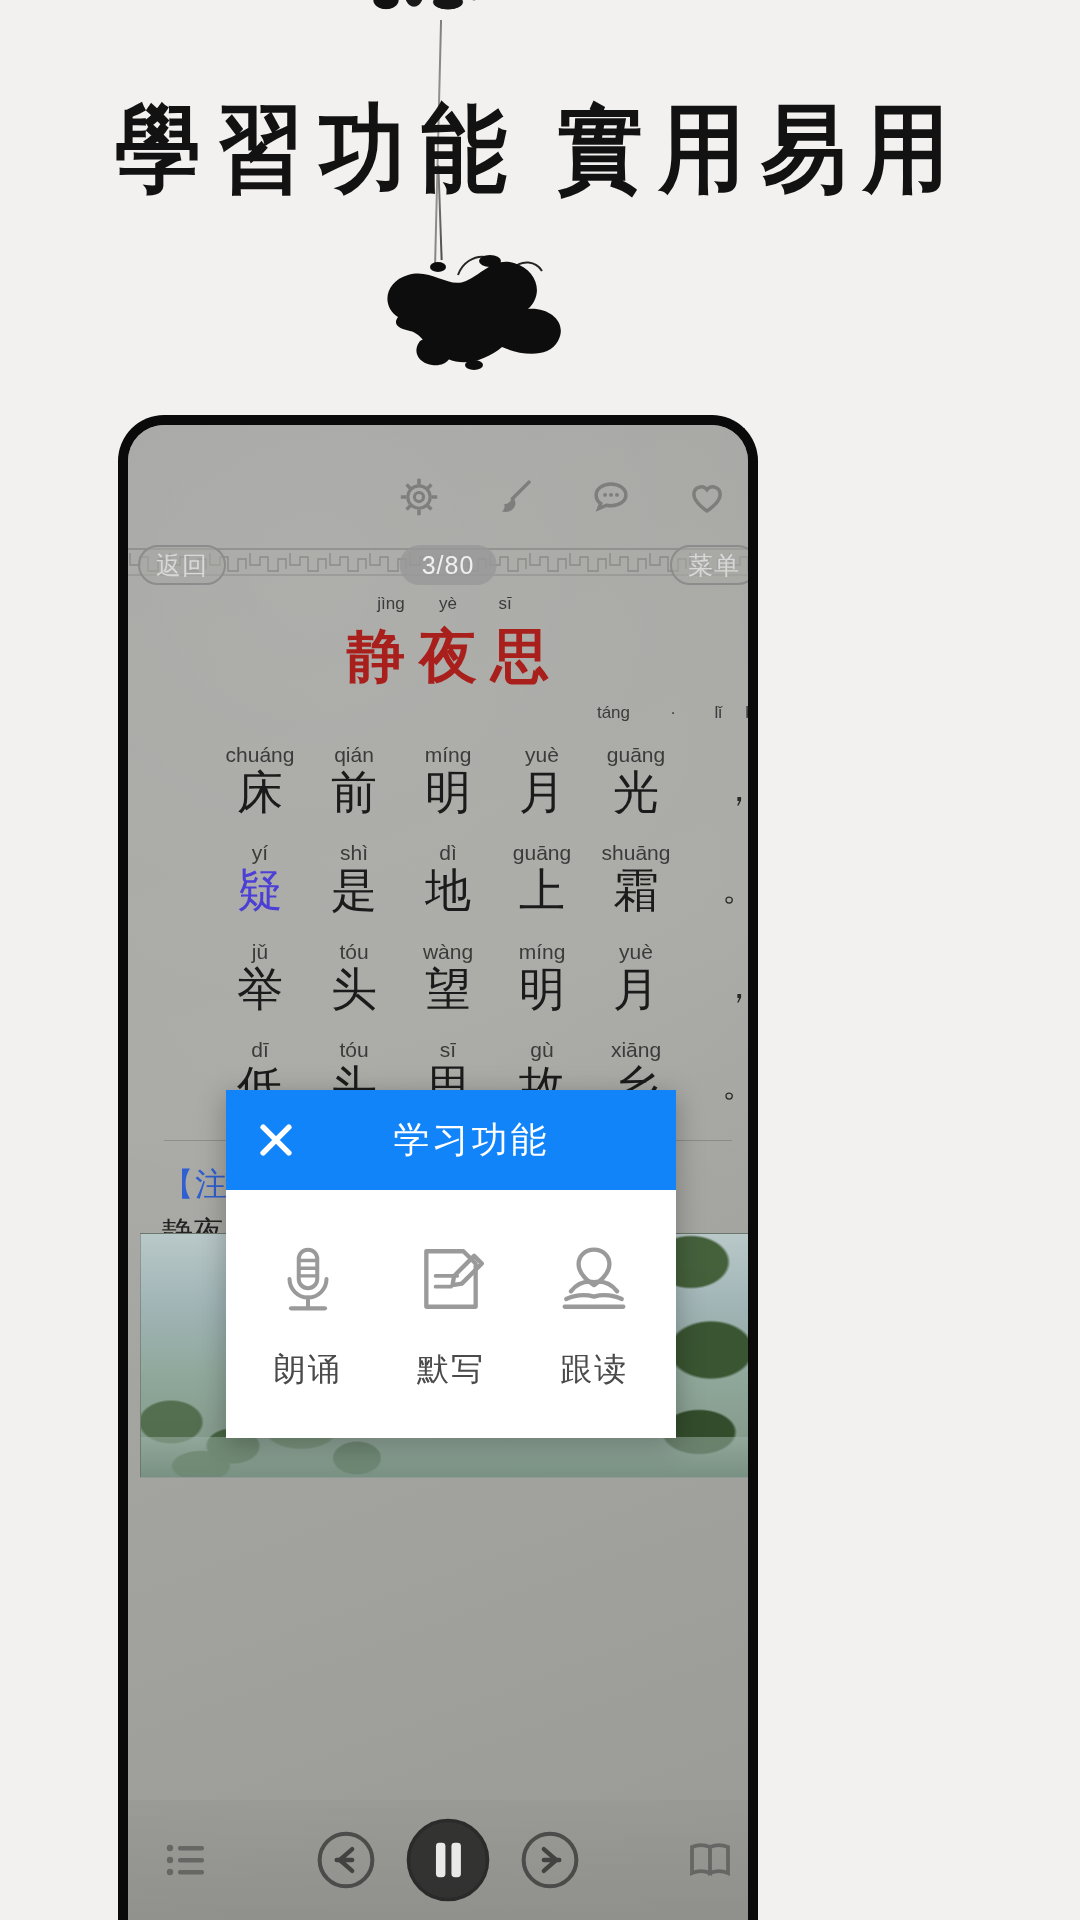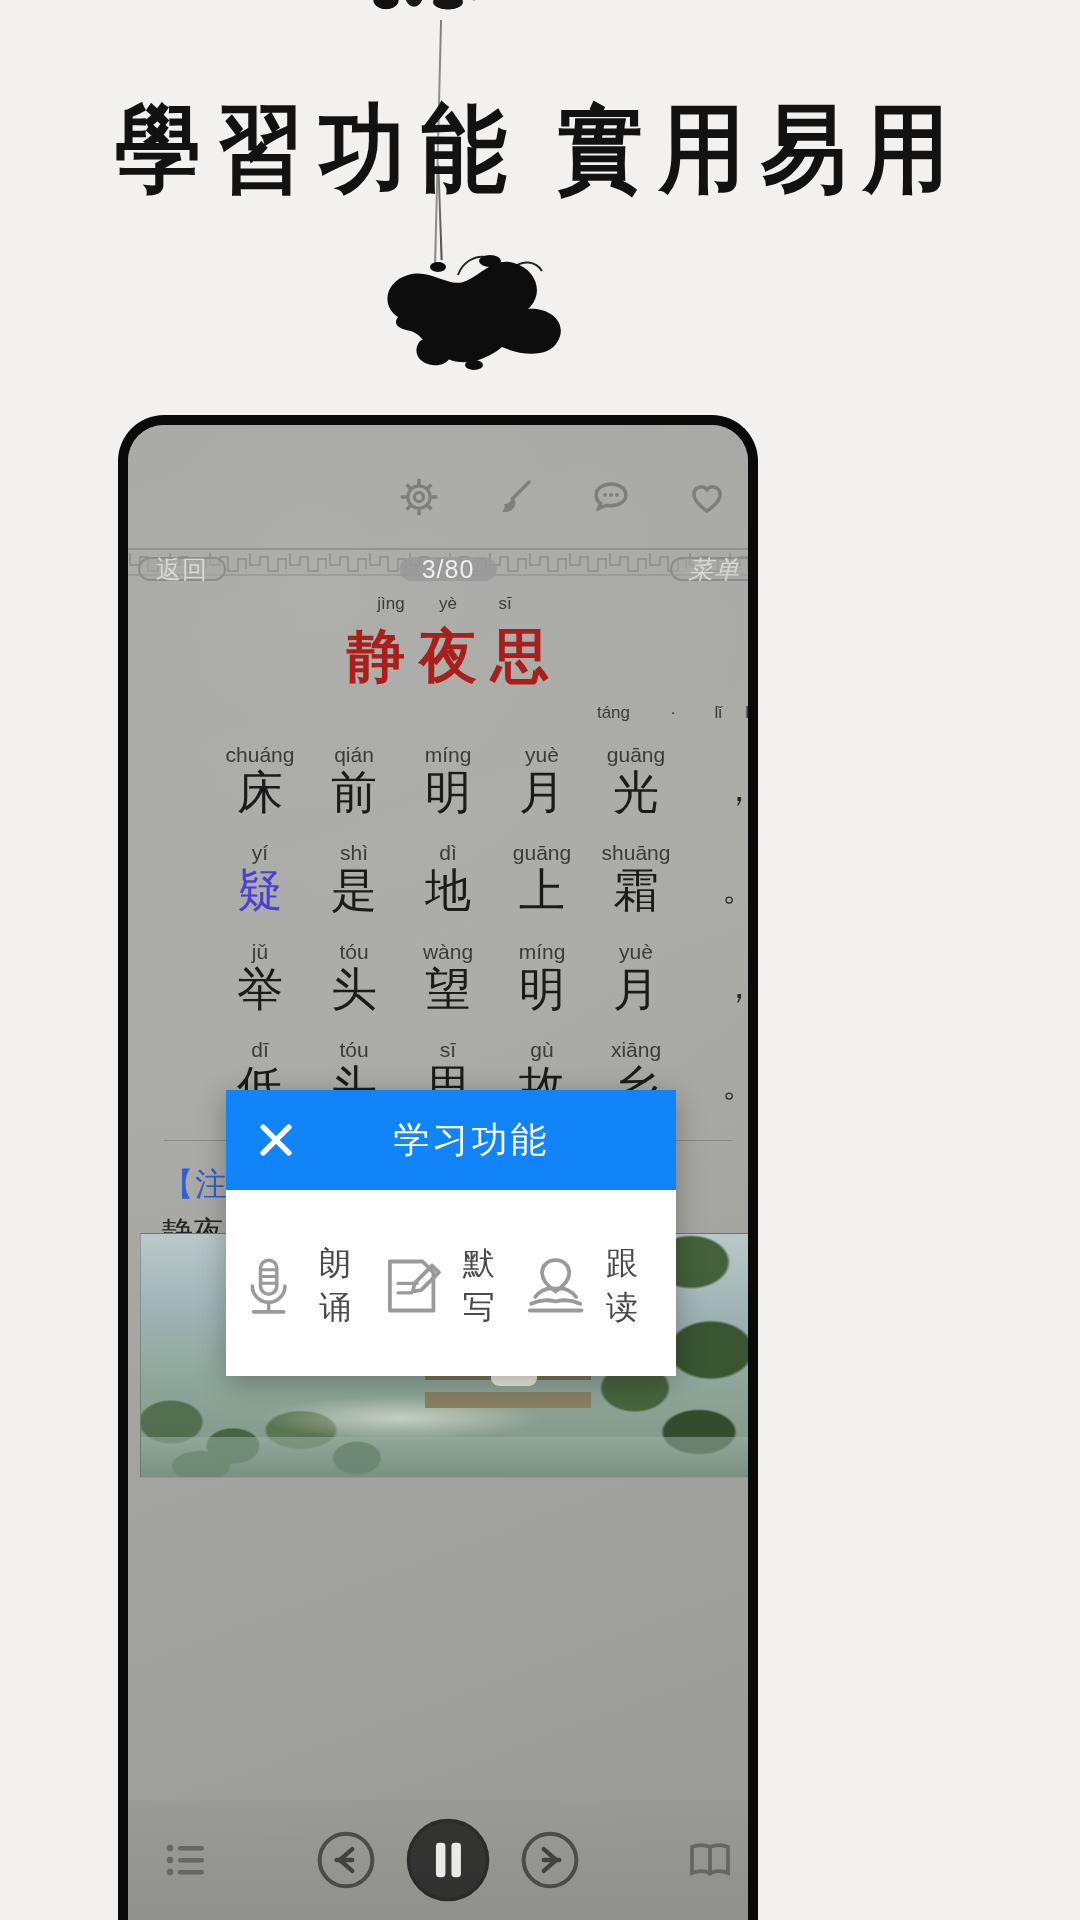--- a/index.html
+++ b/index.html
@@ -78,31 +78,31 @@
 
   
   .navbar {
     position:absolute; left:0; top:112px; width:640px; height:52px;
   }
   .meander {
     position:absolute; left:0; top:8px; width:640px; height:34px;
     opacity:.55;
   }
   .pill {
-    position:absolute; top:20px;
-    height:24px; padding:0 16px;
+    position:absolute; top:8px;
+    height:40px; padding:0 16px;
     display:flex; align-items:center; justify-content:center;
     border-radius:21px;
     font-size:25px; color:#e9e9e9;
     background:rgba(150,150,150,.72);
     letter-spacing:1px;
     text-align:center;
   }
   .pill.back  { left:10px; border:2px solid #8c8c8c; color:#d8d8d8; background:rgba(168,168,164,.55); }
-  .pill.menu  { right:10px; border:2px solid #8c8c8c; color:#d8d8d8; background:rgba(168,168,164,.55);font-style:italic; }
+  .pill.menu  { right:10px; border:2px solid #8c8c8c; color:#d8d8d8; background:rgba(168,168,164,.55); }
   .pill.page  { left:50%; transform:translateX(-50%); background:rgba(153,153,153,.82); color:#efefef; padding:0 22px; }
 
   
   .poem { position:absolute; left:0; top:170px; width:640px; }
   .py { font-size:17px; color:#3b3b3b; line-height:1; }
   .title-py { text-align:center; letter-spacing:0; }
   .title-py span { display:inline-block; width:57px; }
   .title {
     text-align:center; font-size:58px; font-weight:700; color:#a81f1c;
     letter-spacing:14px; margin:6px 0 0 0; text-indent:14px;
@@ -191,21 +191,21 @@
   }
   .modal-close {
     position:absolute; left:28px; top:50%; transform:translateY(-50%);
     width:44px; height:44px; cursor:pointer;
   }
   .modal-close svg { width:100%; height:100%; display:block; }
   .modal-title {
     width:100%; text-align:center; color:#fff; font-size:36px; letter-spacing:3px;
   }
   .modal-body { display:flex; padding:52px 10px 46px; }
-  .opt { flex:1; display:flex; flex-direction:row; align-items:center; gap:18px; cursor:pointer; }
+  .opt { flex:1; display:flex; flex-direction:column; align-items:center; gap:32px; cursor:pointer; }
   .opt .oic { width:74px; height:74px; }
   .opt .oic svg { width:100%; height:100%; display:block; }
   .opt .olab { font-size:32px; color:#4a4a4a; letter-spacing:2px; }
 </style>
 </head>
 <body>
 
 <div class="hero">
   <div class="ink-top"></div>
   <div class="ink-thread"></div>

